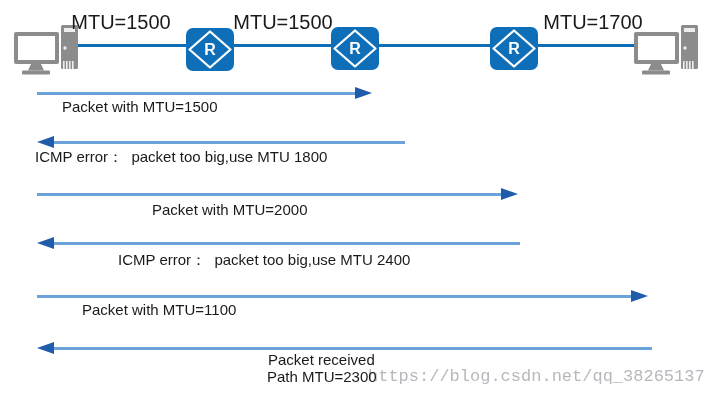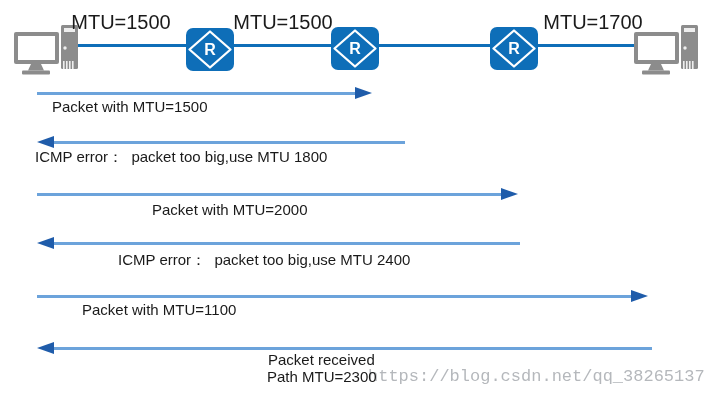--- a/index.html
+++ b/index.html
@@ -111,21 +111,21 @@
   </svg>
 
   <div class="mtu-label" style="left:121px">MTU=1500</div>
   <div class="mtu-label" style="left:283px">MTU=1500</div>
   <div class="mtu-label" style="left:593px">MTU=1700</div>
 
   <div class="arrow right" style="top:87px;left:37px;width:335px">
     <div class="shaft"></div>
       <div class="head"></div>
   </div>
-  <div class="msg-label" style="left:52px;top:99px">Packet with MTU=1500</div>
+  <div class="msg-label" style="left:62px;top:99px">Packet with MTU=1500</div>
 
   <div class="arrow left" style="top:136px;left:37px;width:368px">
     <div class="shaft"></div>
       <div class="head"></div>
   </div>
   <div class="msg-label" style="left:35px;top:149px">ICMP error：  packet too big,use MTU 1800</div>
 
   <div class="arrow right" style="top:188px;left:37px;width:481px">
     <div class="shaft"></div>
       <div class="head"></div>

